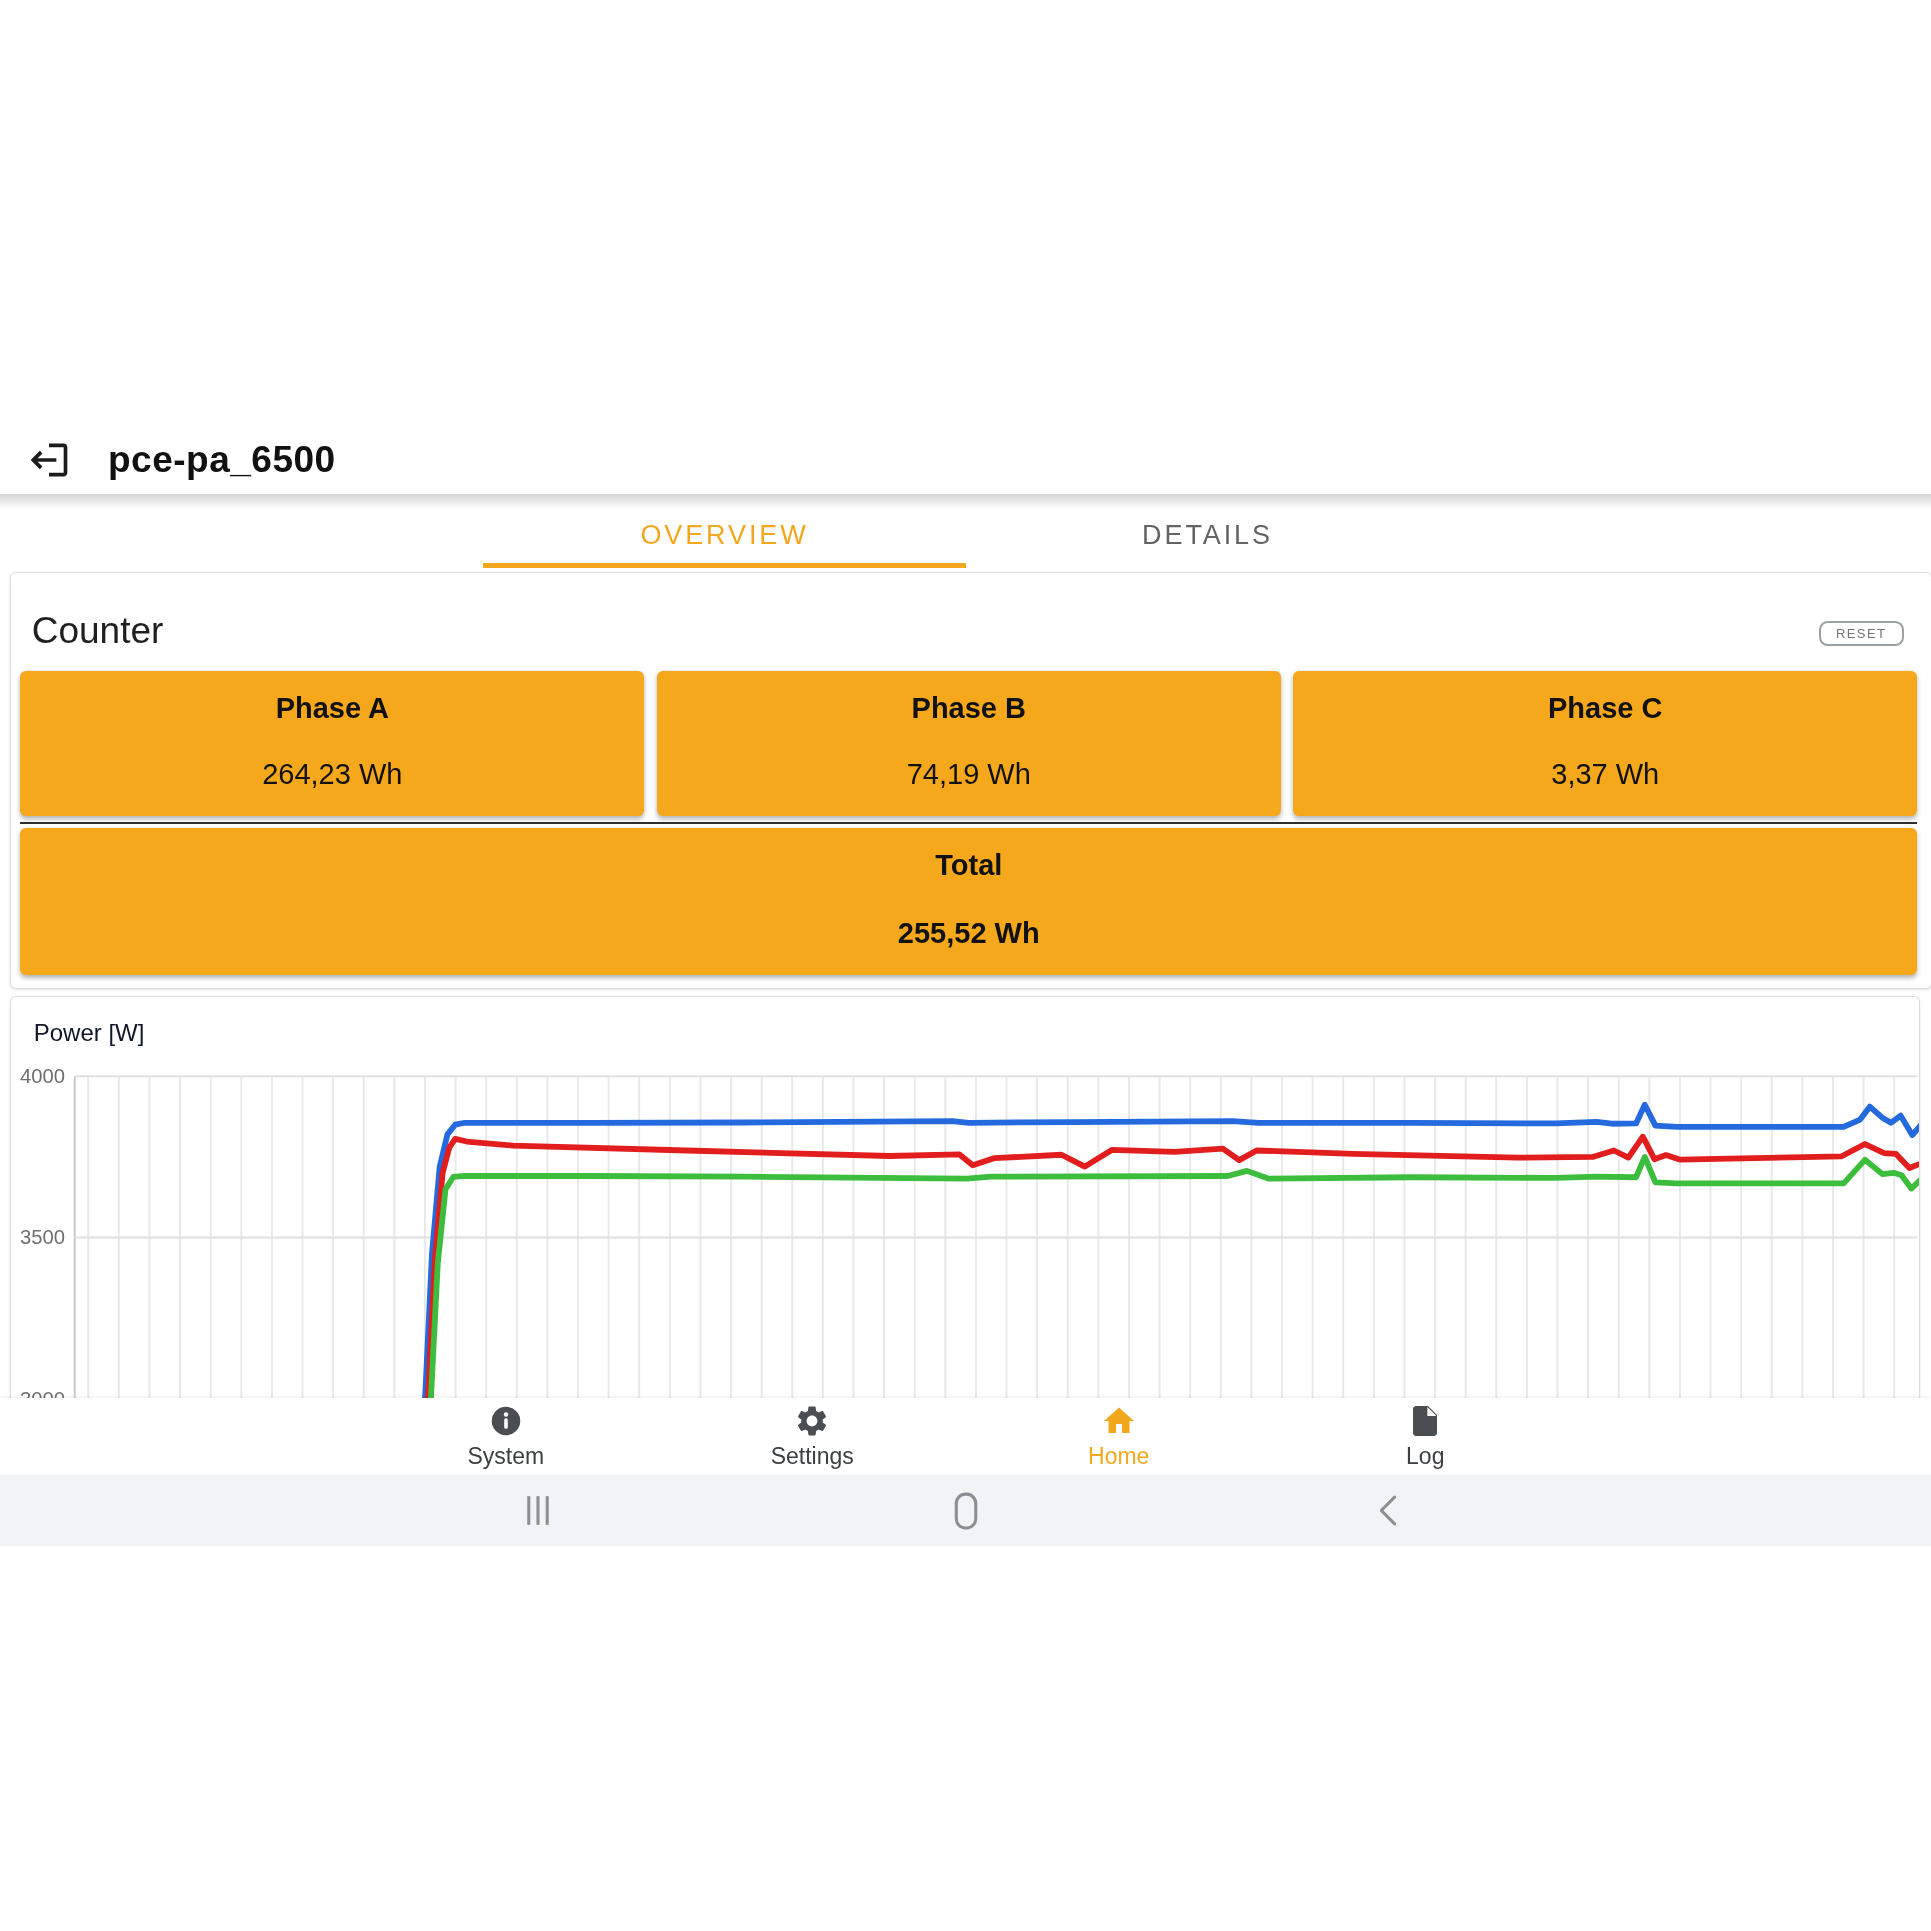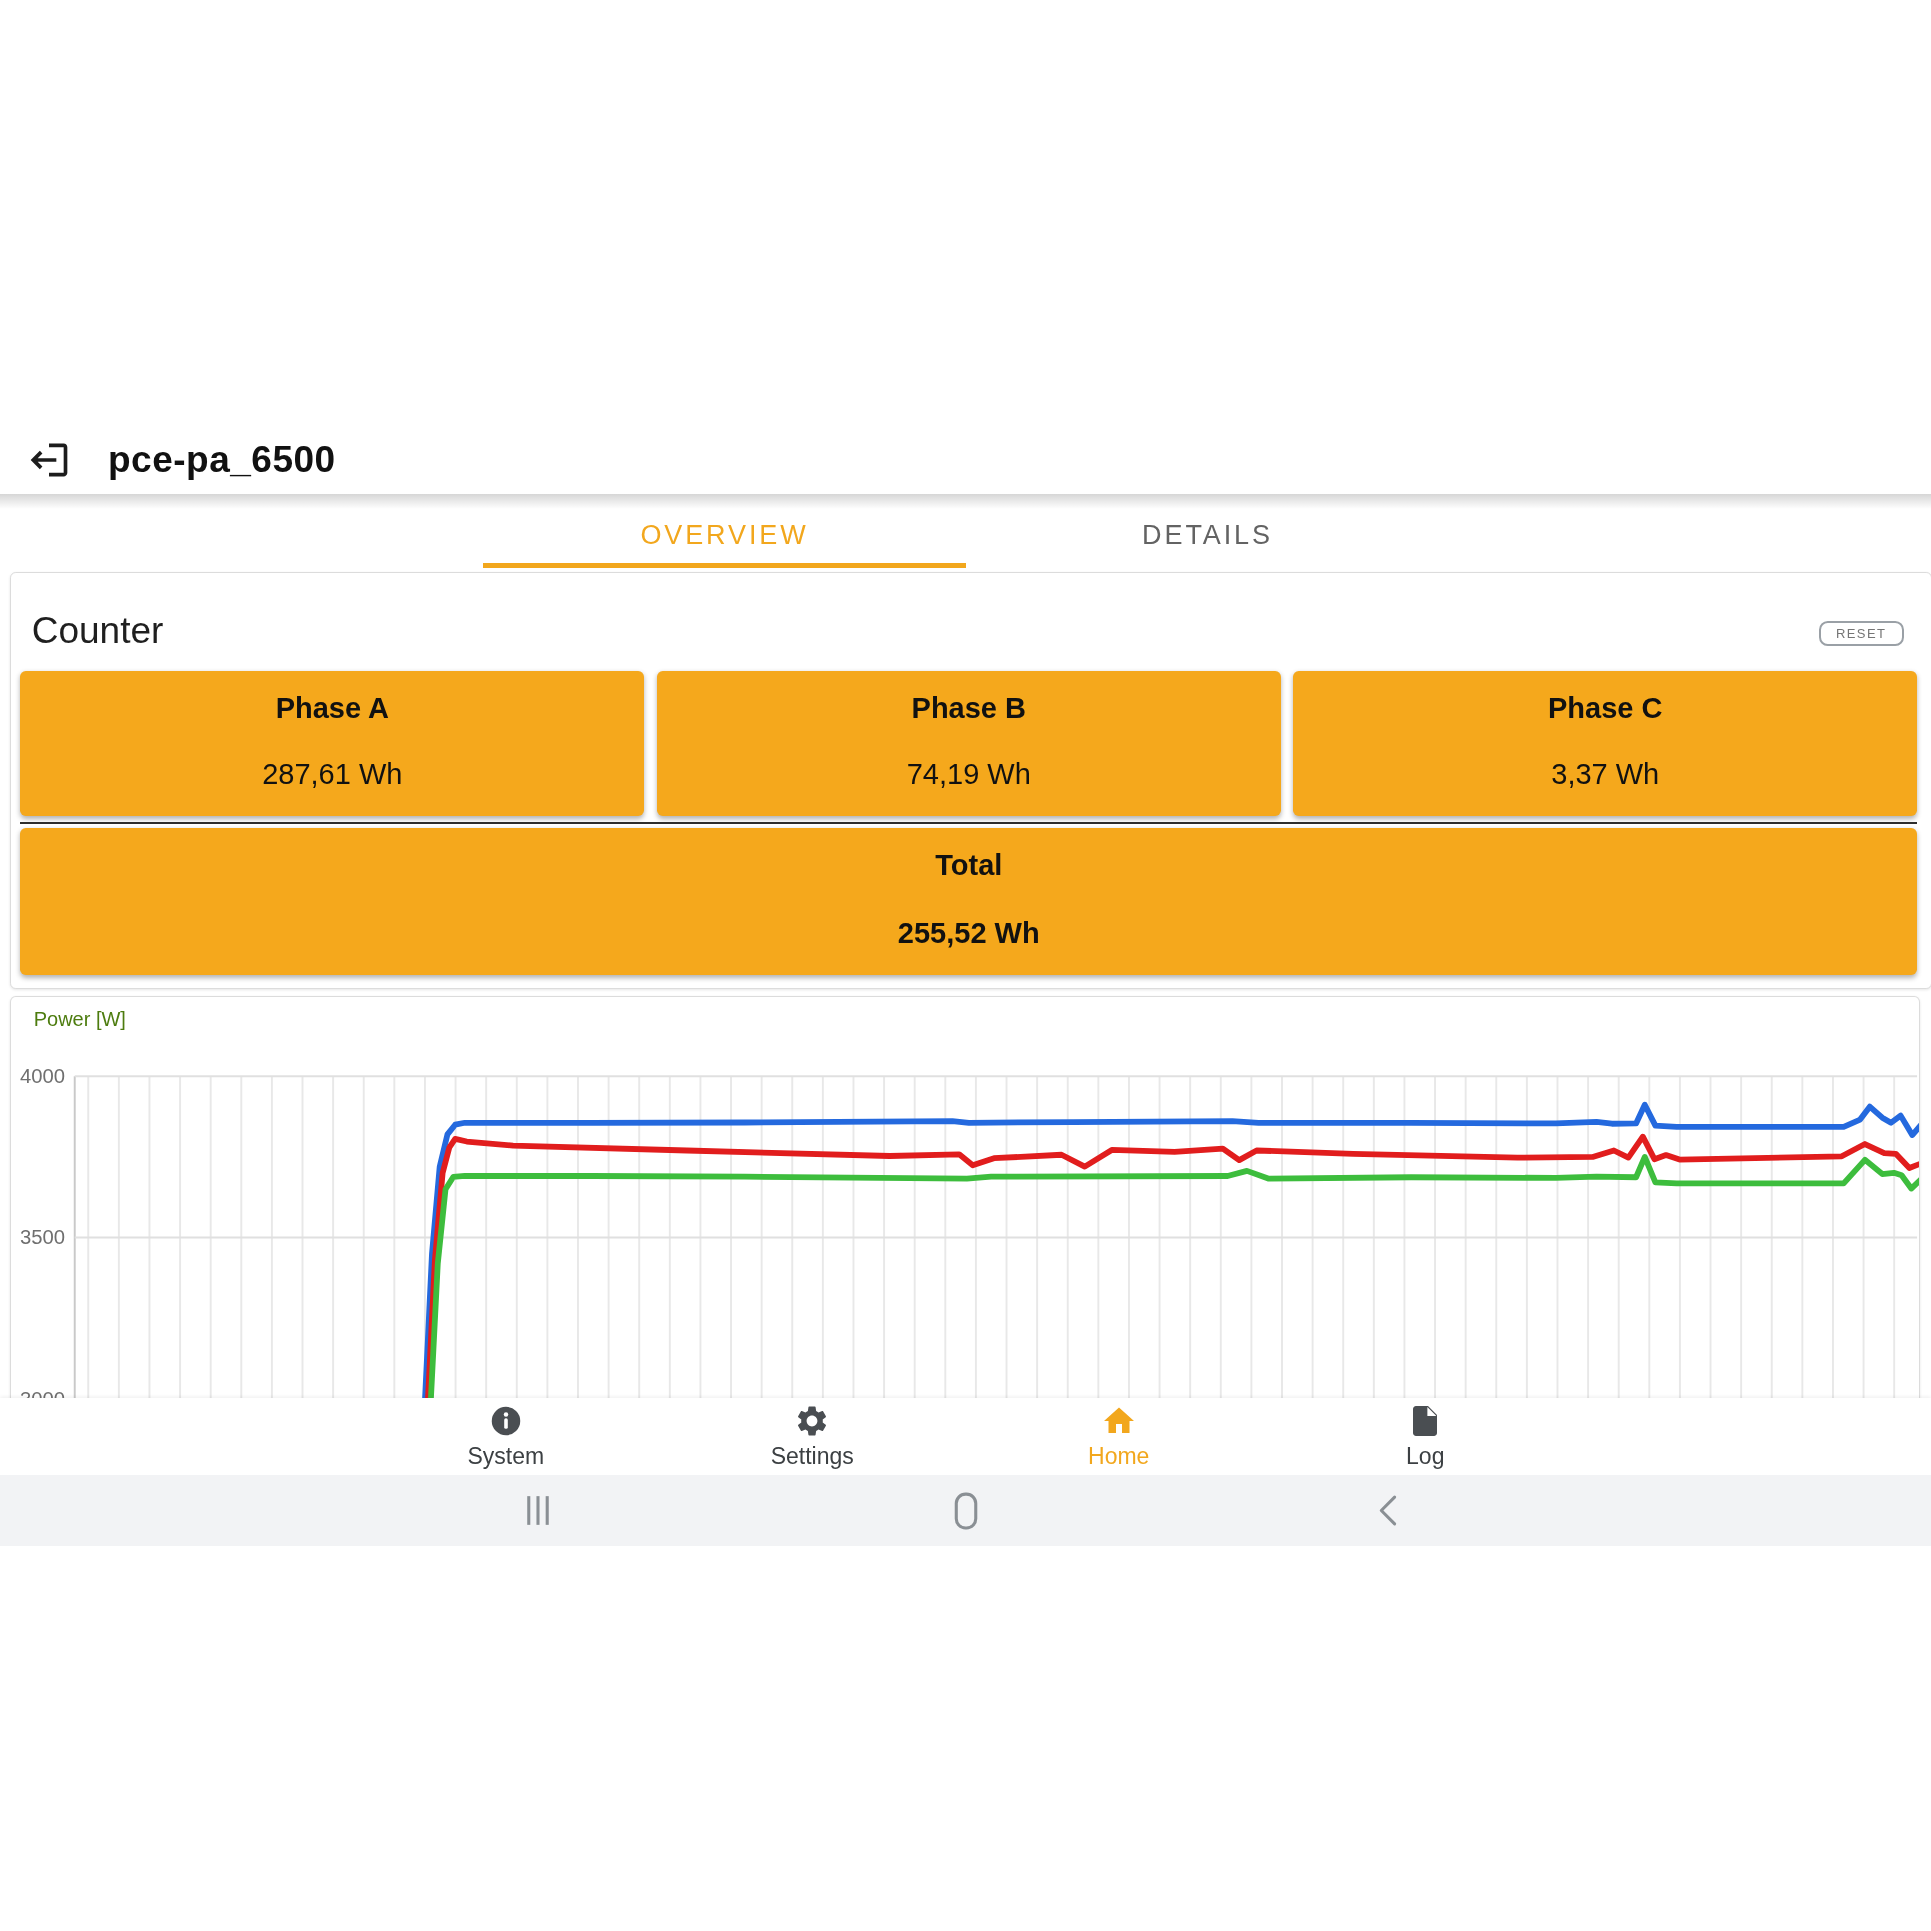--- a/index.html
+++ b/index.html
@@ -40,21 +40,21 @@
   .phase-tile{flex:1;}
   .t-label{font-weight:bold;font-size:29px;color:#111;}
   .t-value{font-size:29px;color:#111;}
   .divider{position:absolute;left:9.7px;right:13.5px;top:249px;height:1.9px;background:#2e2e2e;}
   .total-tile{position:absolute;left:9.7px;right:13.5px;top:255px;height:147px;}
   .total-tile .t-value{font-weight:bold;}
 
   
   .chart-card{left:9.7px;top:996px;width:1908px;height:402px;overflow:hidden;
               border-radius:5.8px 5.8px 0 0;border-bottom:none;}
-  .chart-title{position:absolute;left:23px;top:11px;font-size:20px;color:#4d7c0f;}
+  .chart-title{position:absolute;left:23px;top:22px;font-size:24px;color:#0f172a;}
   .chart-card svg{position:absolute;left:0;top:0;}
 
   
   .bottom-nav{position:absolute;left:0;top:1398px;width:1931px;height:77px;background:#fff;
               box-shadow:0 -1px 3.9px rgba(0,0,0,0.07);display:flex;justify-content:center;}
   .nav-inner{display:flex;width:1226px;}
   .nav-item{flex:1;display:flex;flex-direction:column;align-items:center;justify-content:center;
             gap:4.8px;cursor:pointer;}
   .nav-item .icon{width:36px;height:36px;color:#4a4e52;}
   .nav-item .icon svg{width:36px;height:36px;display:block;}
@@ -92,21 +92,21 @@
       <div class="tab active">OVERVIEW</div>
       <div class="tab">DETAILS</div>
     </nav>
 
   <section class="card counter-card">
     <h2 class="counter-title">Counter</h2>
     <button class="reset-btn">RESET</button>
     <div class="phase-row" id="phaseRow">
         <div class="tile phase-tile">
           <div class="t-label">Phase A</div>
-          <div class="t-value">287,61 Wh</div>
+          <div class="t-value">264,23 Wh</div>
         </div>
         <div class="tile phase-tile">
           <div class="t-label">Phase B</div>
           <div class="t-value">74,19 Wh</div>
         </div>
         <div class="tile phase-tile">
           <div class="t-label">Phase C</div>
           <div class="t-value">3,37 Wh</div>
         </div>
       </div>

